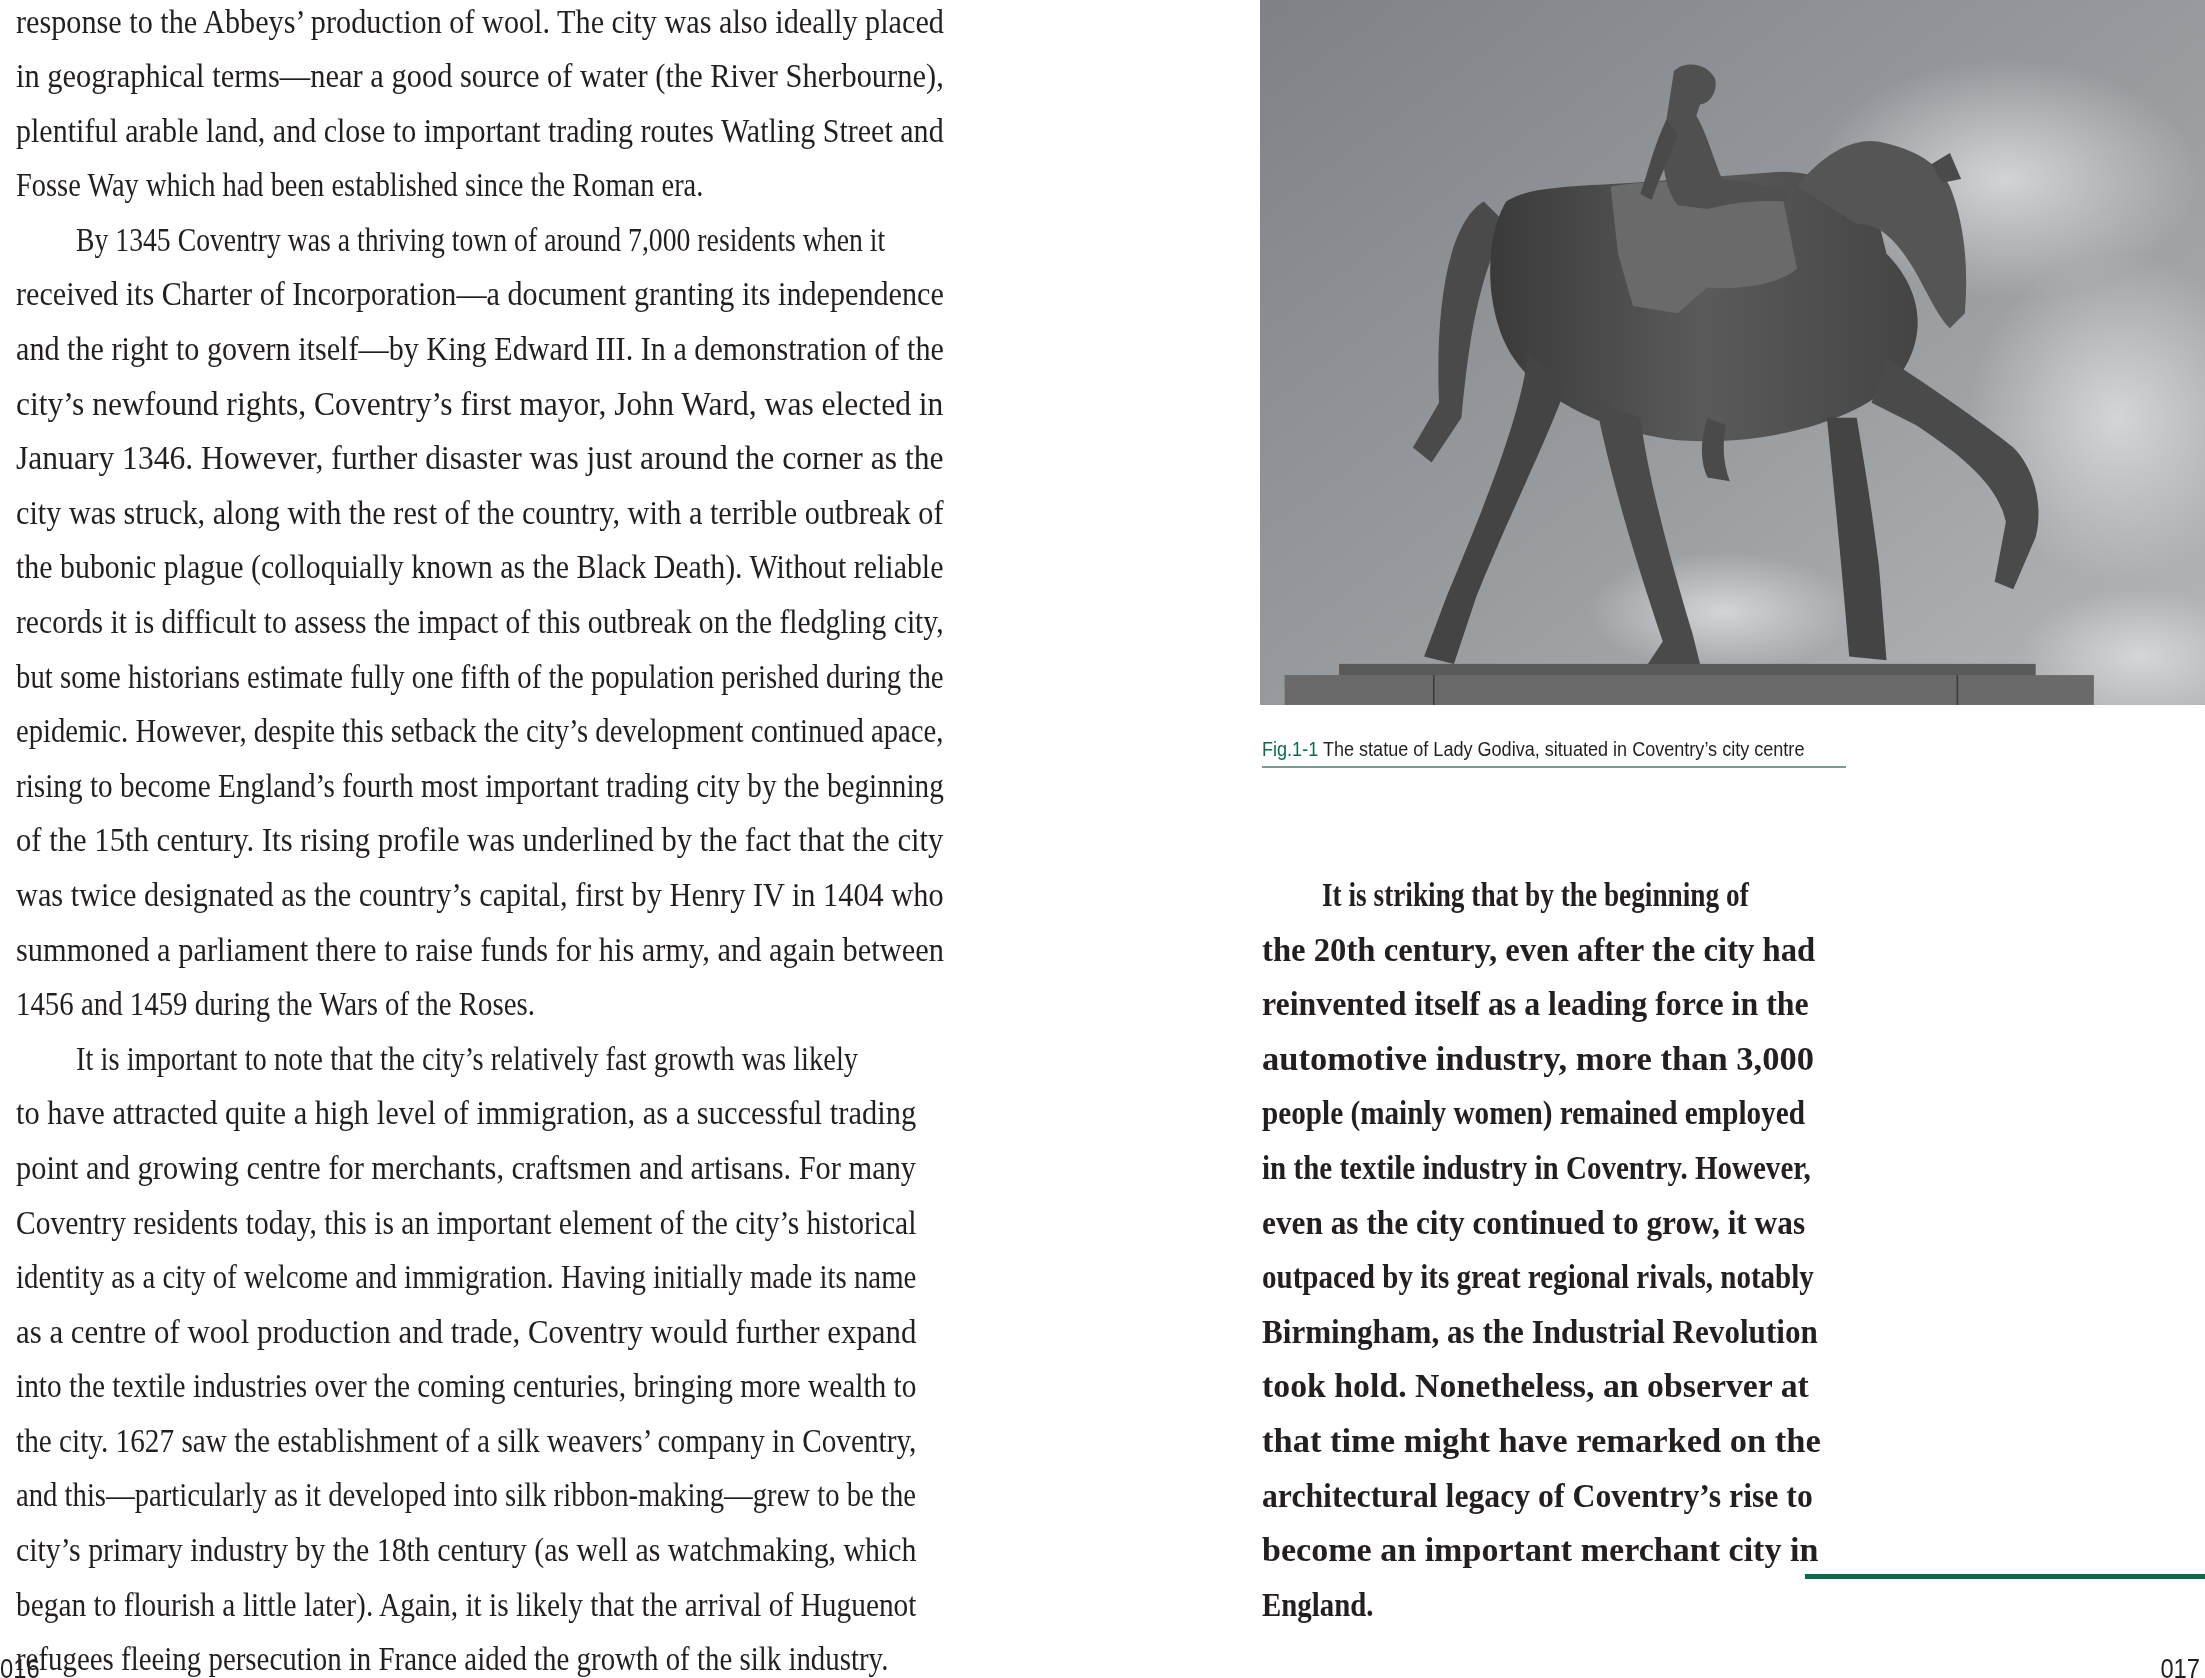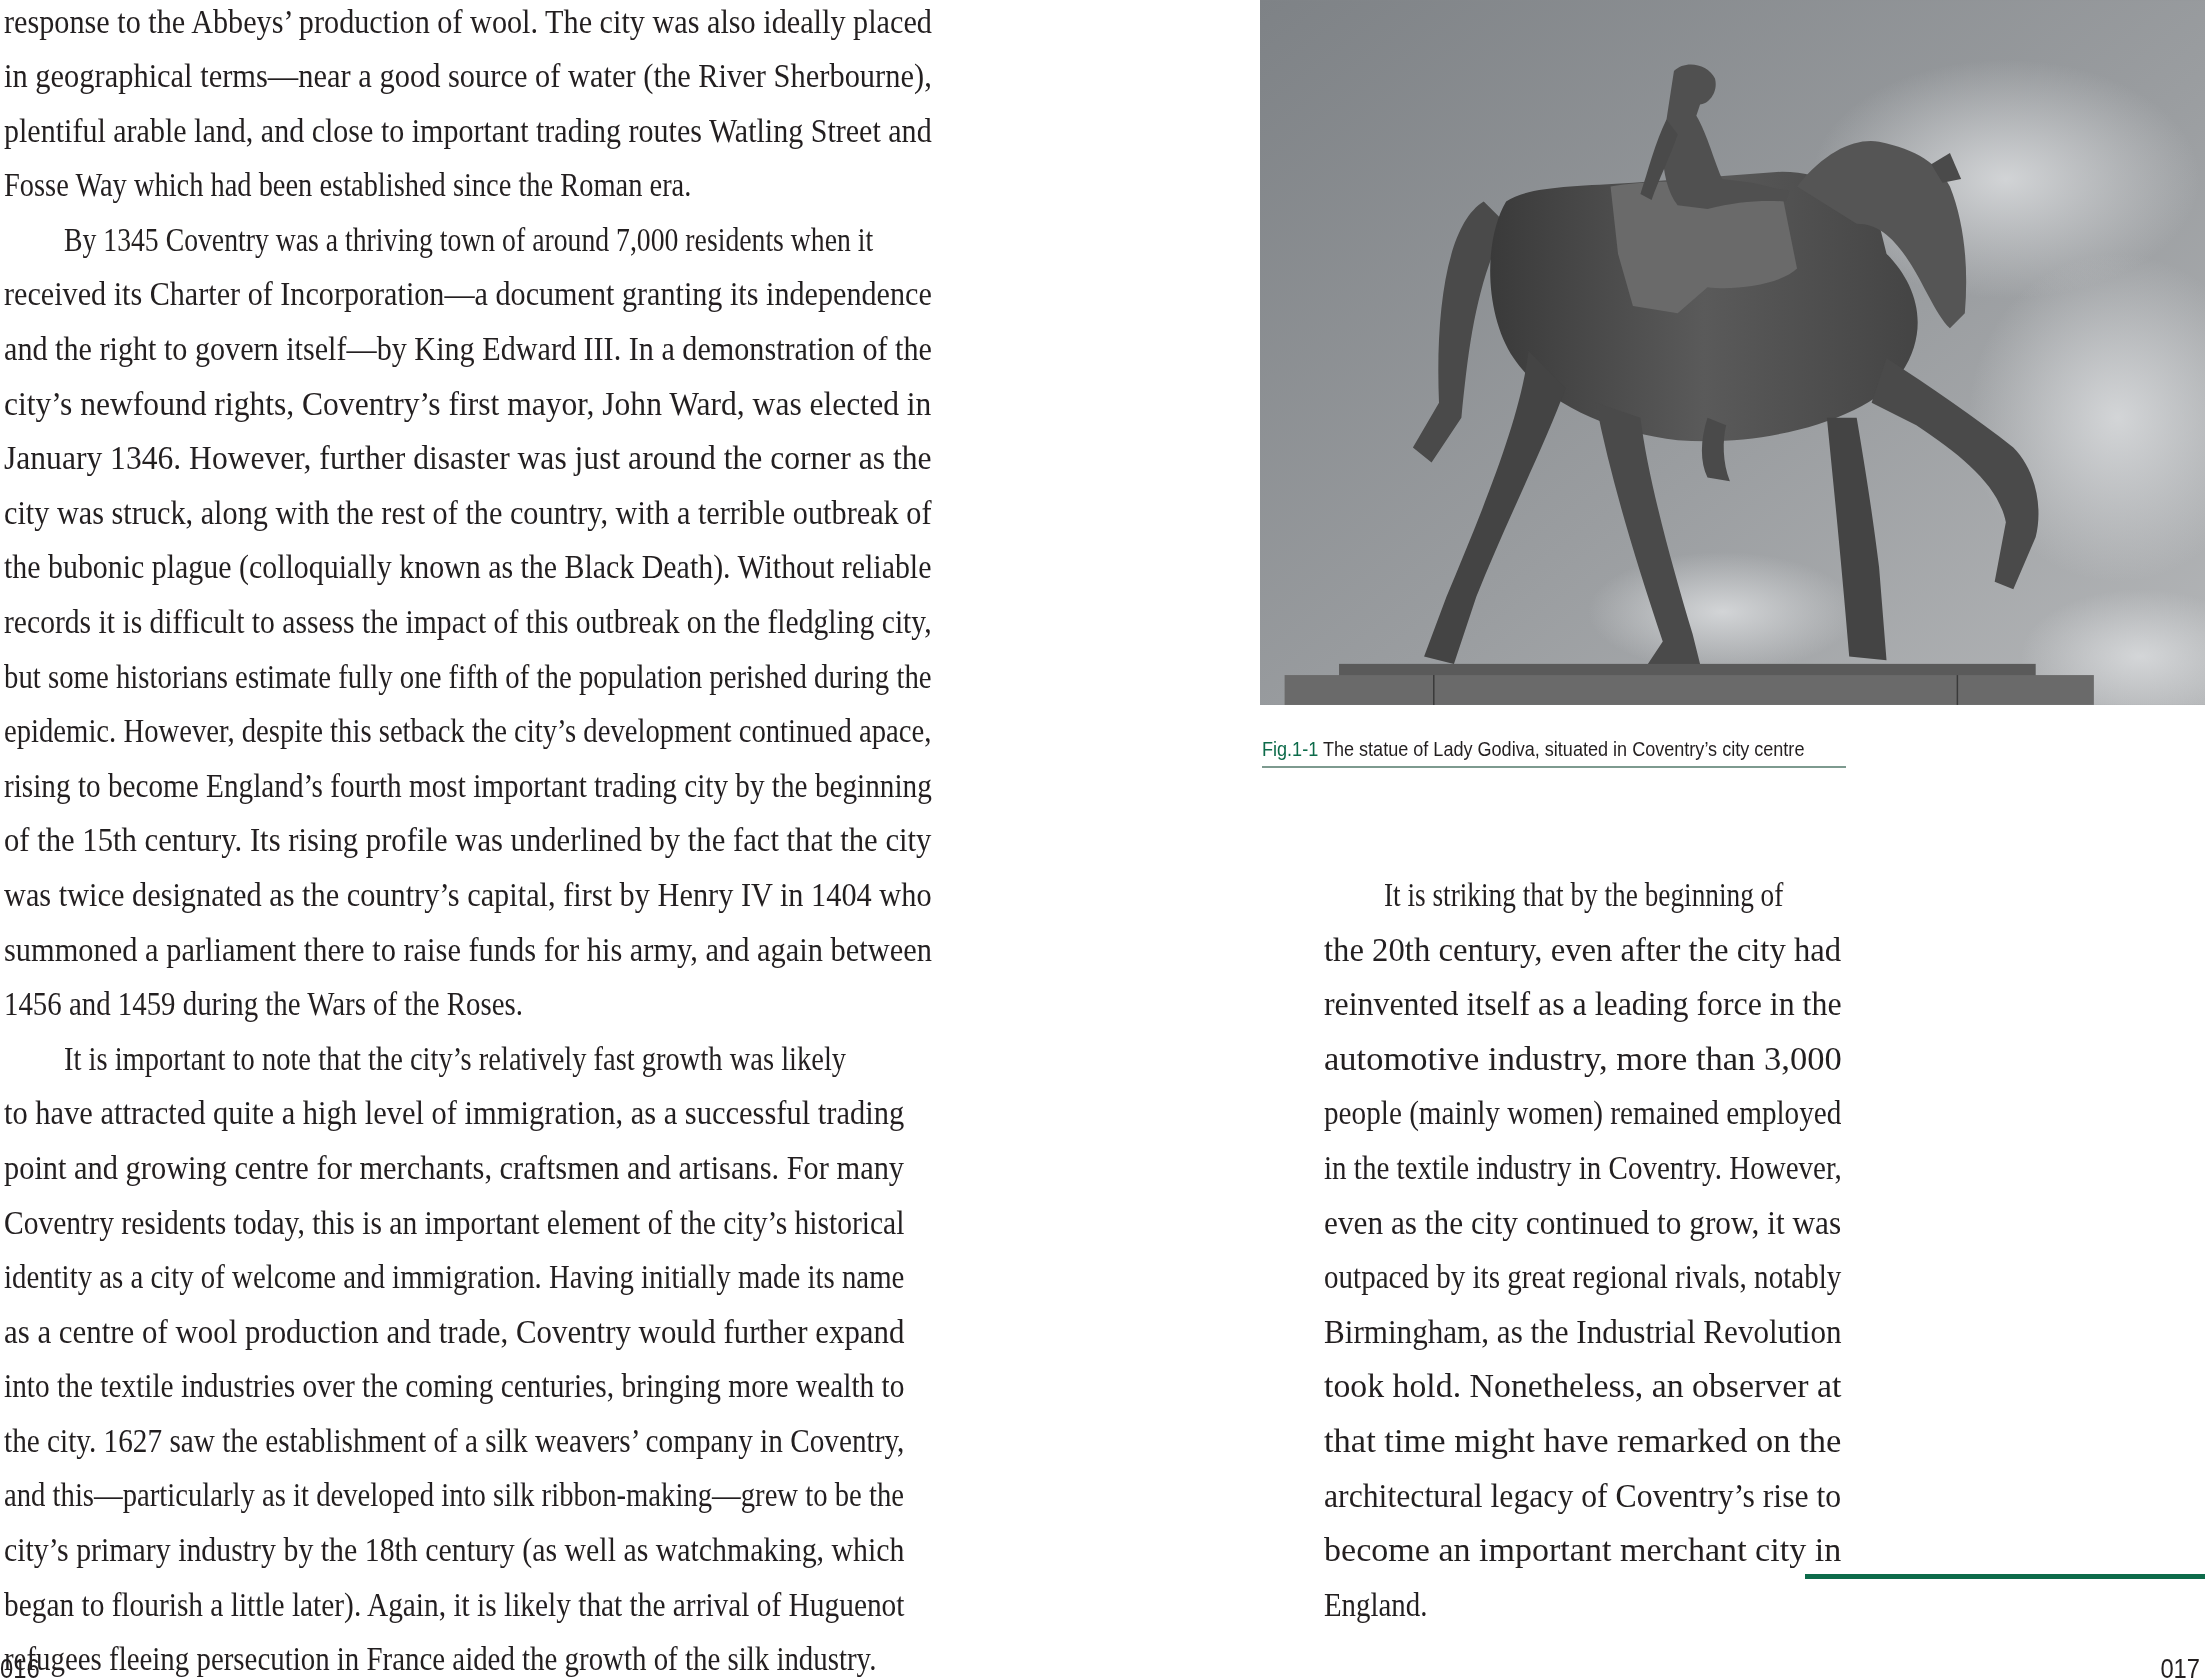--- a/index.html
+++ b/index.html
@@ -1,22 +1,22 @@
 <!DOCTYPE html>
 <html style="font-size:12px"><head>
 <meta charset="utf-8">
 <style>
   html, body { margin: 0; padding: 0; background: #ffffff; }
   body { width: 2205px; height: 1678px; position: relative; overflow: hidden;
          font-family: "Liberation Serif", "DejaVu Serif", serif; color: #231f20; }
   .col { position: absolute; top: 0; }
   .line { position: absolute; left: 0; white-space: nowrap; height: 51px; line-height: 51px;
           font-size: 34px; transform-origin: 0 50%; }
-  .left-col { left: 4px; width: 940px; height: 1596px; }
-  .right-col { left: 1324px; top: 869px; width: 530px; height: 708px; }
+  .left-col { left: 16px; width: 940px; height: 1596px; }
+  .right-col { left: 1262px; top: 869px; width: 530px; height: 708px; font-weight: bold; }
   .page-num { position: absolute; font-family: "Liberation Sans", "DejaVu Sans", sans-serif;
               font-size: 27px; color: #231f20; transform: scaleX(0.88); }
   #pn-left { left: 0; top: 1654px; transform-origin: 0 50%; }
   #pn-right { right: 4.5px; top: 1654px; transform-origin: 100% 50%; }
   .photo { position: absolute; left: 1260px; top: 0; width: 945px; height: 705px; overflow: hidden; background: #8a8d90; }
   .caption { position: absolute; left: 1262px; top: 737px; font-family: "Liberation Sans", "DejaVu Sans", sans-serif;
              font-size: 21px; color: #231f20; white-space: nowrap; transform: scaleX(0.86); transform-origin: 0 50%; }
   .caption .fig { color: #0d6b4a; }
   .caption-rule { position: absolute; left: 1262px; top: 766px; width: 584px; height: 1.5px; background: #7d9a8f; }
   .green-rule { position: absolute; left: 1805px; top: 1574px; width: 400px; height: 4.5px; background: #0d6b4a; }

